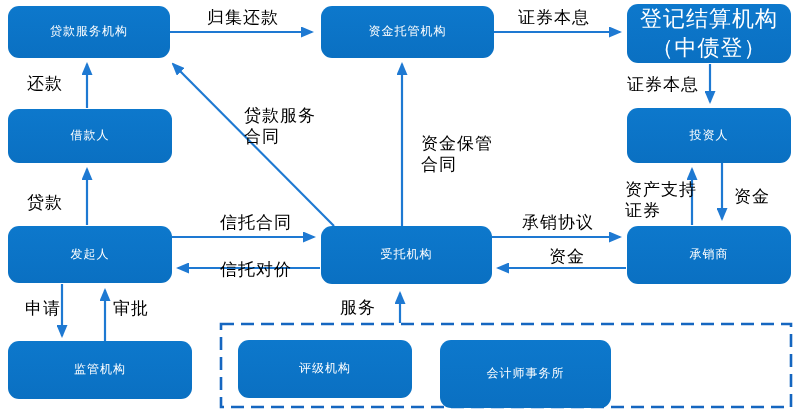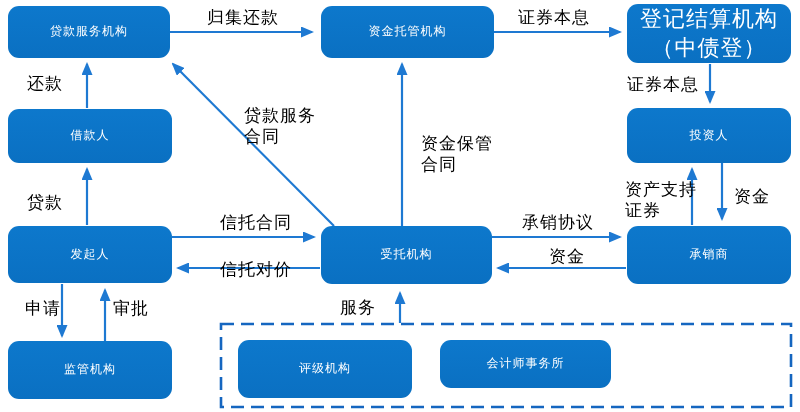--- a/index.html
+++ b/index.html
@@ -68,23 +68,23 @@
 
   <div class="node" style="left:8px;  top:6px;  width:162px;height:52px">贷款服务机构</div>
   <div class="node" style="left:321px;top:6px;  width:173px;height:52px">资金托管机构</div>
   <div class="node" style="left:627px;top:4px;  width:164px;height:59px;font-size:22px">登记结算机构
 （中债登）</div>
   <div class="node" style="left:8px;  top:109px;width:164px;height:54px">借款人</div>
   <div class="node" style="left:627px;top:108px;width:164px;height:55px">投资人</div>
   <div class="node" style="left:8px;  top:226px;width:164px;height:57px">发起人</div>
   <div class="node" style="left:321px;top:226px;width:171px;height:58px">受托机构</div>
   <div class="node" style="left:627px;top:226px;width:164px;height:58px">承销商</div>
-  <div class="node" style="left:8px;  top:341px;width:164px;height:58px">监管机构</div>
+  <div class="node" style="left:8px;  top:341px;width:184px;height:58px">监管机构</div>
   <div class="node" style="left:238px;top:340px;width:174px;height:58px">评级机构</div>
-  <div class="node" style="left:440px;top:340px;width:171px;height:48px">会计师事务所</div>
+  <div class="node" style="left:440px;top:340px;width:171px;height:68px">会计师事务所</div>
 
   <div class="elabel" style="left:243px;top:8px">归集还款</div>
   <div class="elabel" style="left:554px;top:8px">证券本息</div>
   <div class="elabel" style="left:663px;top:75px">证券本息</div>
   <div class="elabel" style="left:45px; top:74px">还款</div>
   <div class="elabel" style="left:45px; top:193px">贷款</div>
   <div class="elabel" style="left:280px;top:106px">贷款服务
 合同</div>
   <div class="elabel" style="left:457px;top:134px">资金保管
 合同</div>

